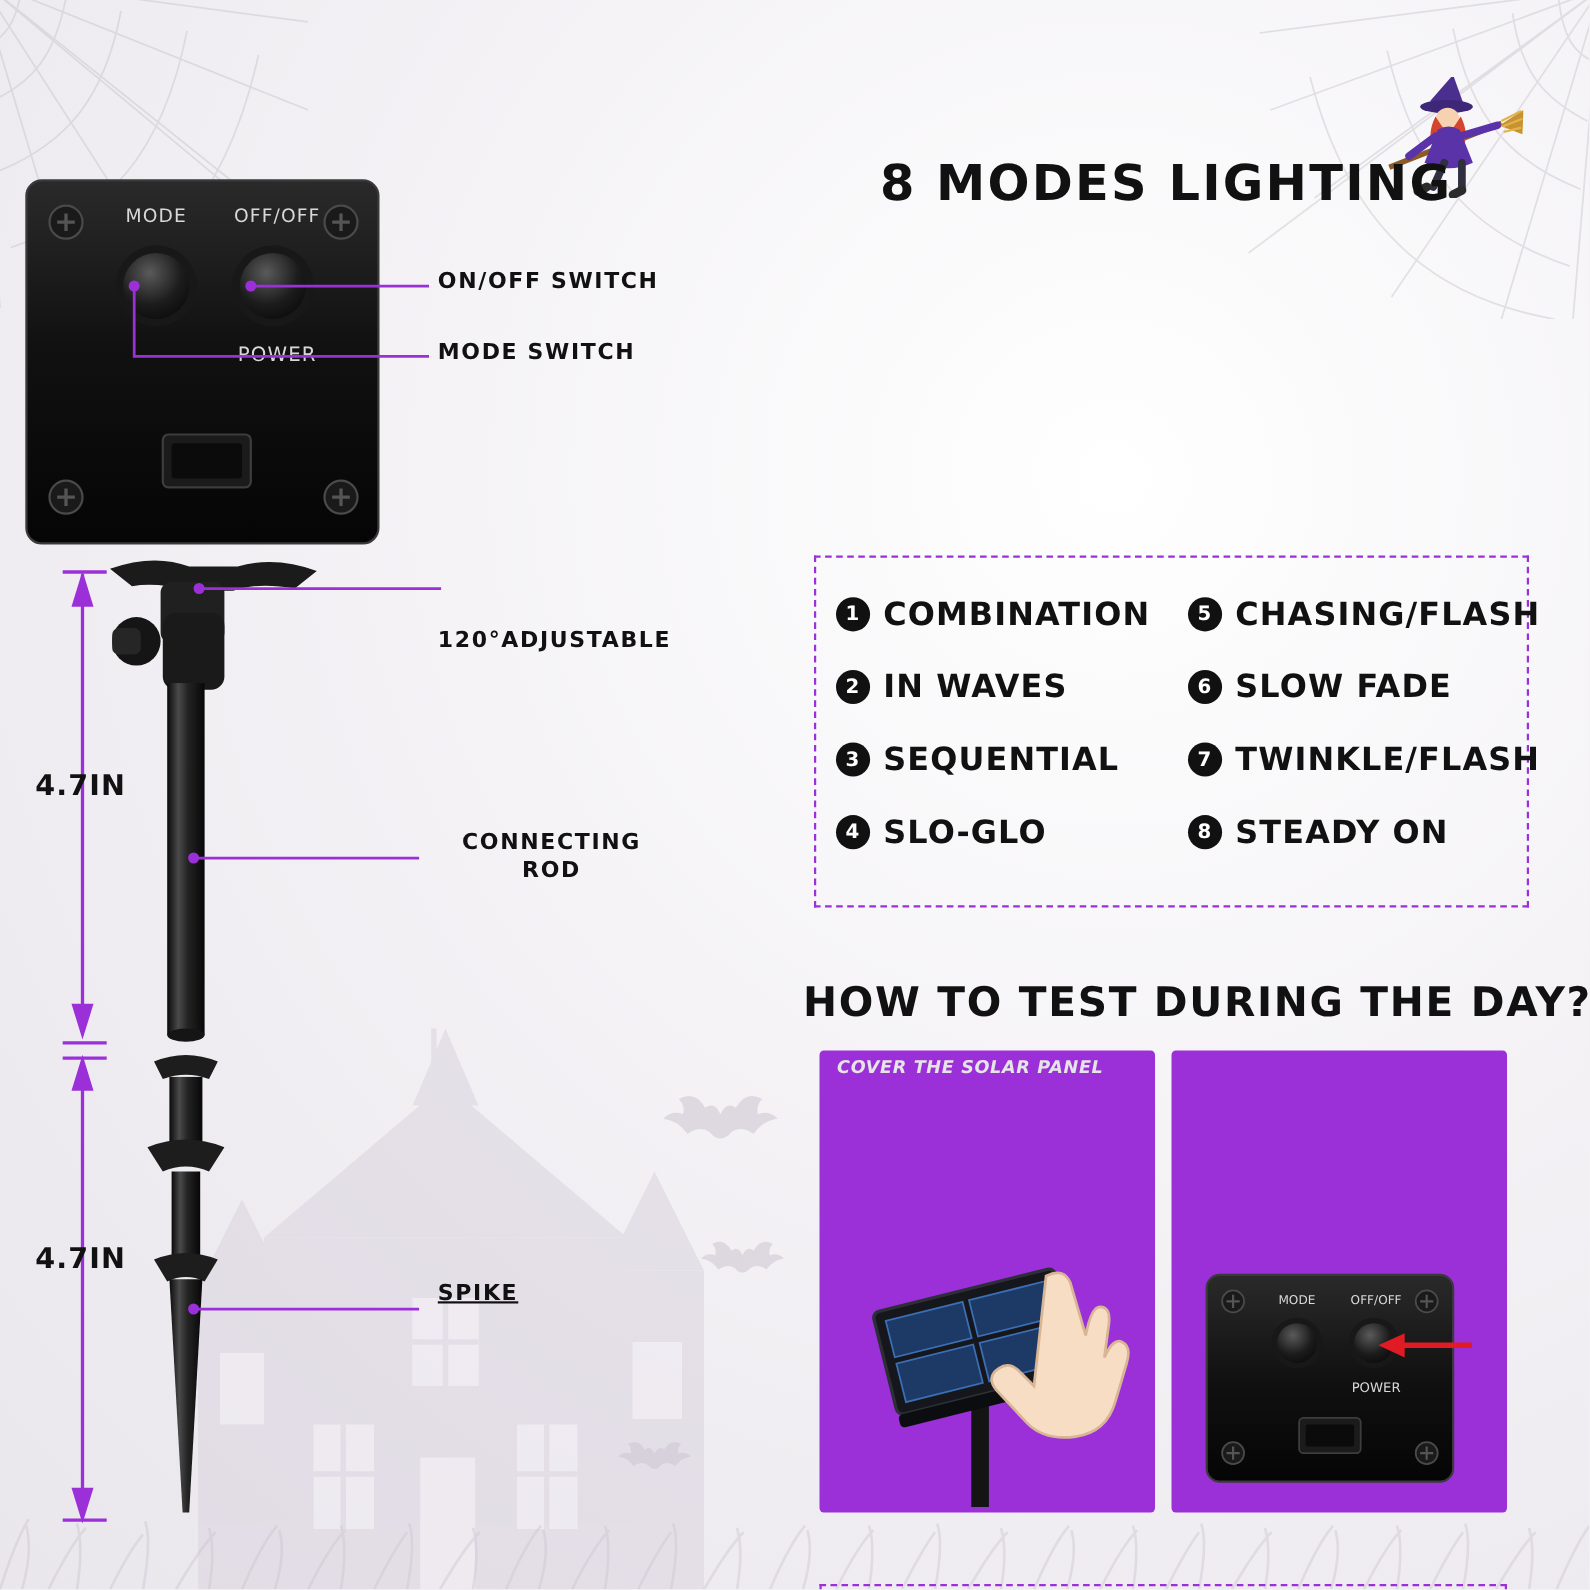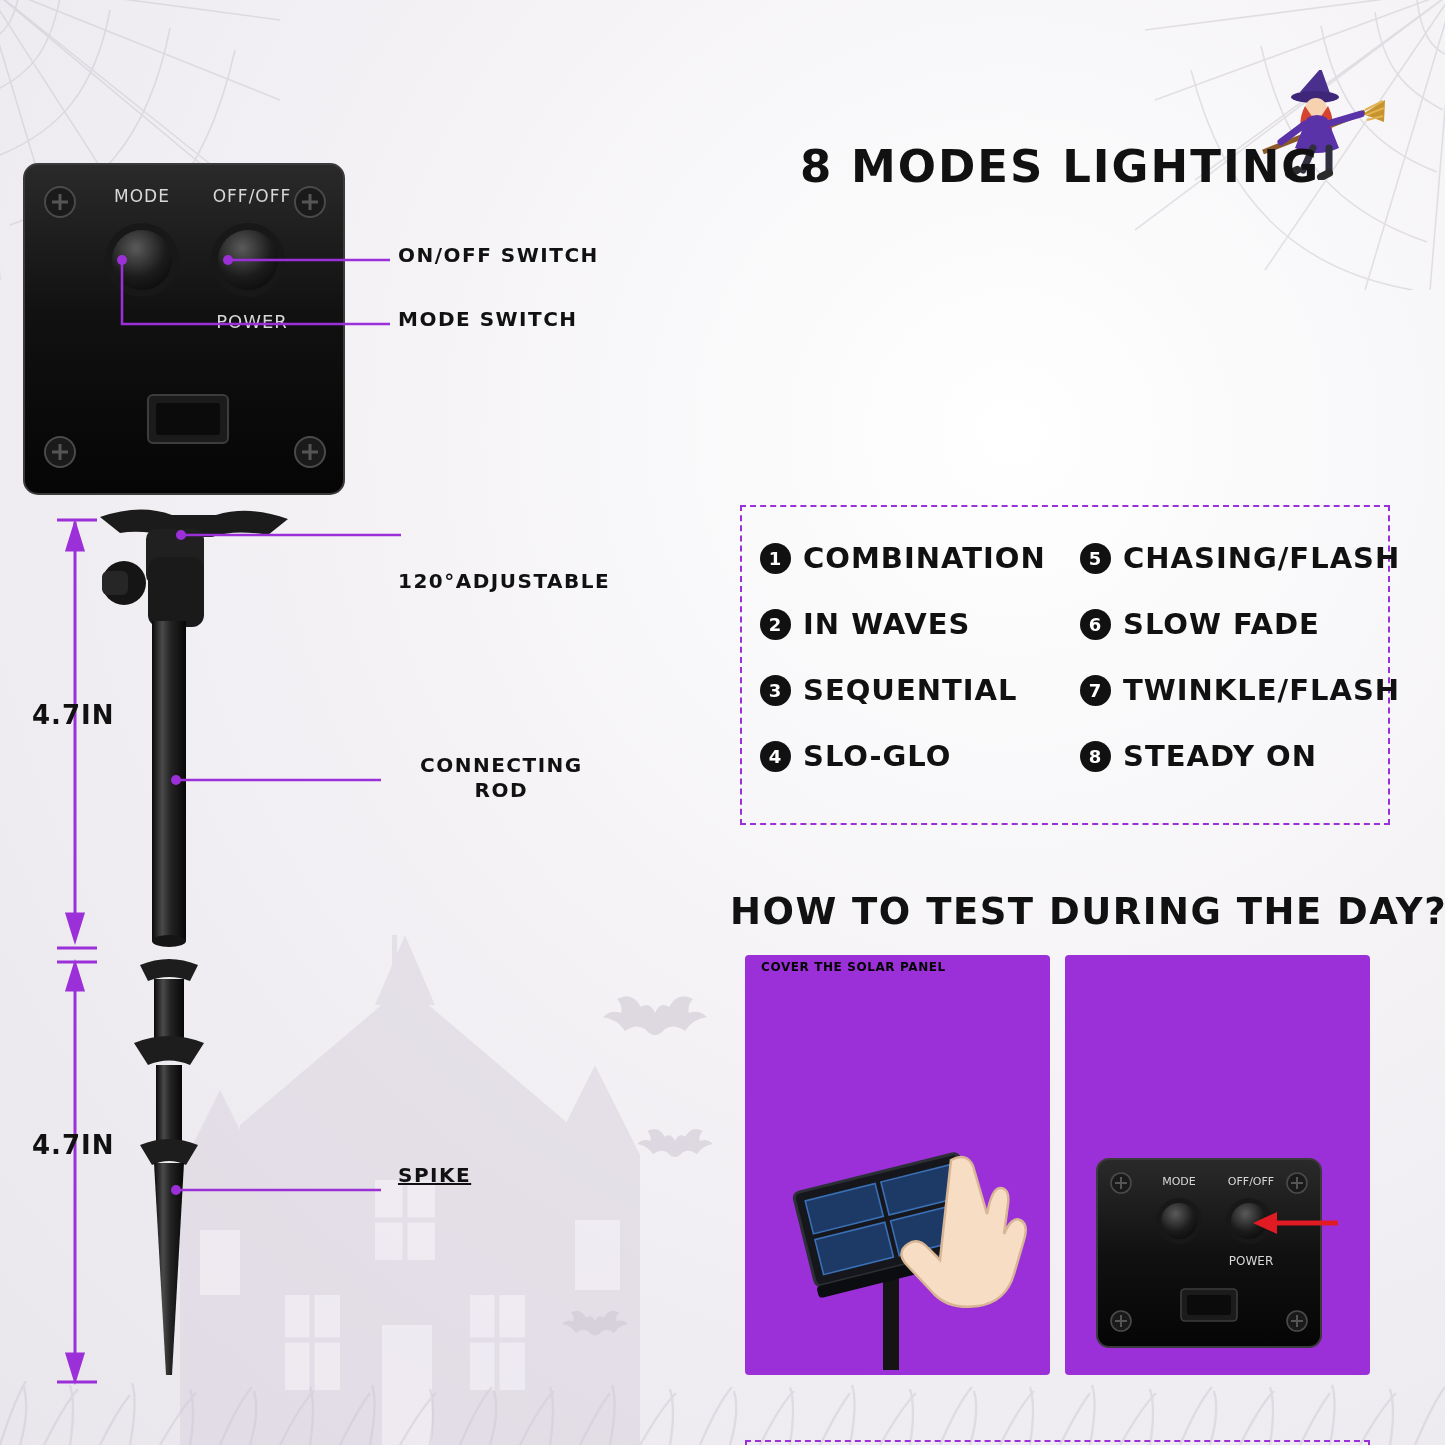--- a/index.html
+++ b/index.html
@@ -165,26 +165,27 @@
   .step-1 { left: 25px; }
   .step-2 { left: 345px; }
   .step-head {
     color: #fff;
     font-size: 32px;
     font-weight: bold;
     letter-spacing: 1px;
     margin: 14px 0 4px 16px;
   }
   .step-text {
-    color: #000000;
-    font-size: 12px;
+    color: #e5e5e5;
+    font-size: 16px;
     font-weight: bold;
     line-height: 1.35;
     letter-spacing: 0.6px;
     margin: 4px 16px 0 16px;
+    font-style: italic;
   }
 
   .tips-box {
     position: absolute;
     left: 25px;
     top: 1440px;
     width: 625px;
     height: 165px;
     border: 2px dashed #9b30d9;
     box-sizing: border-box;

